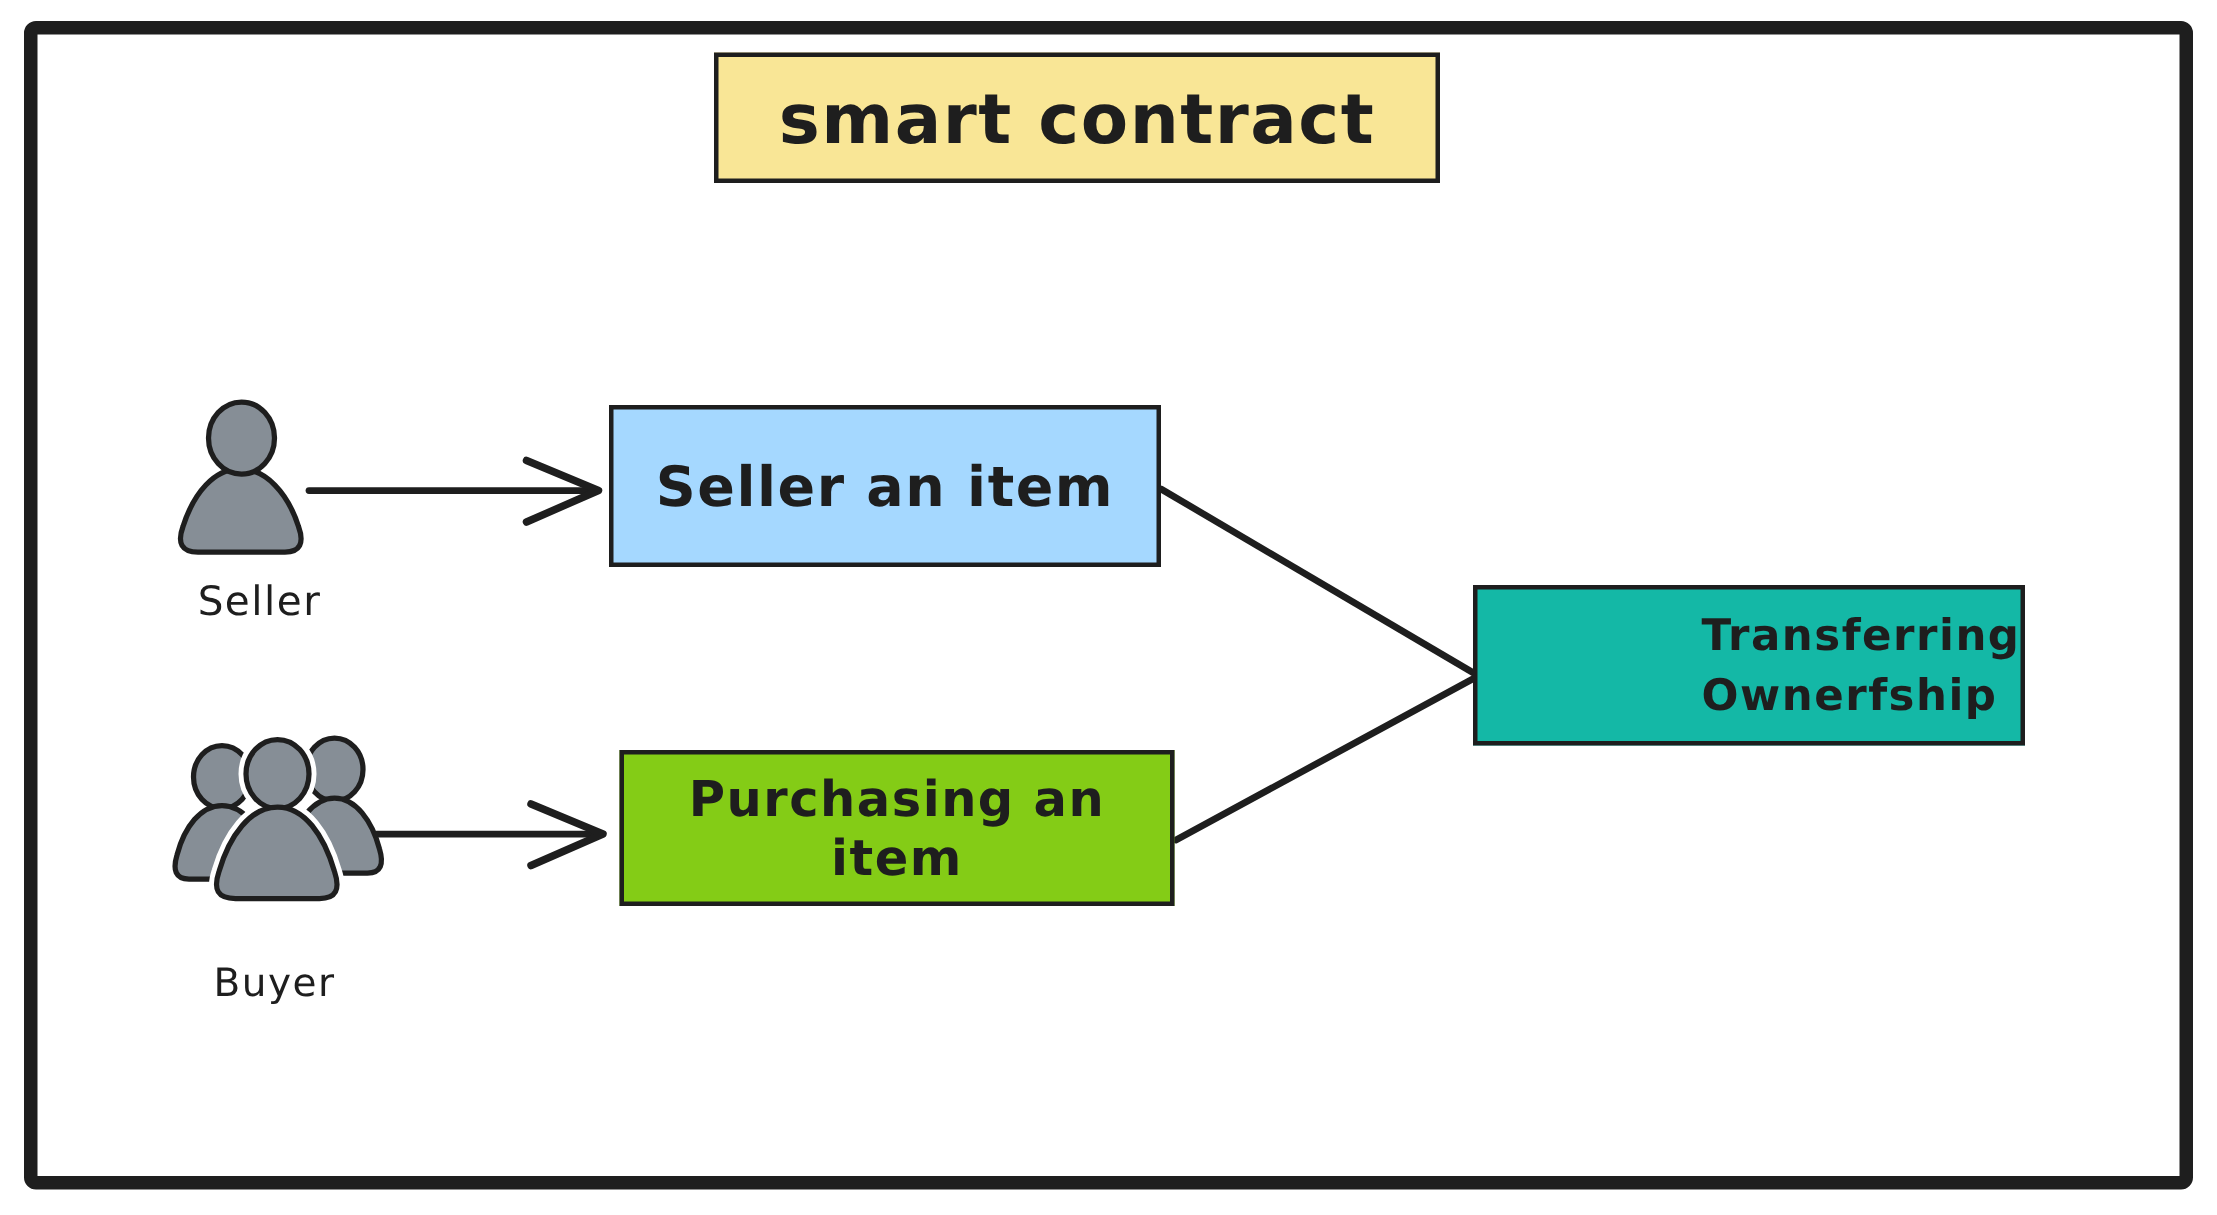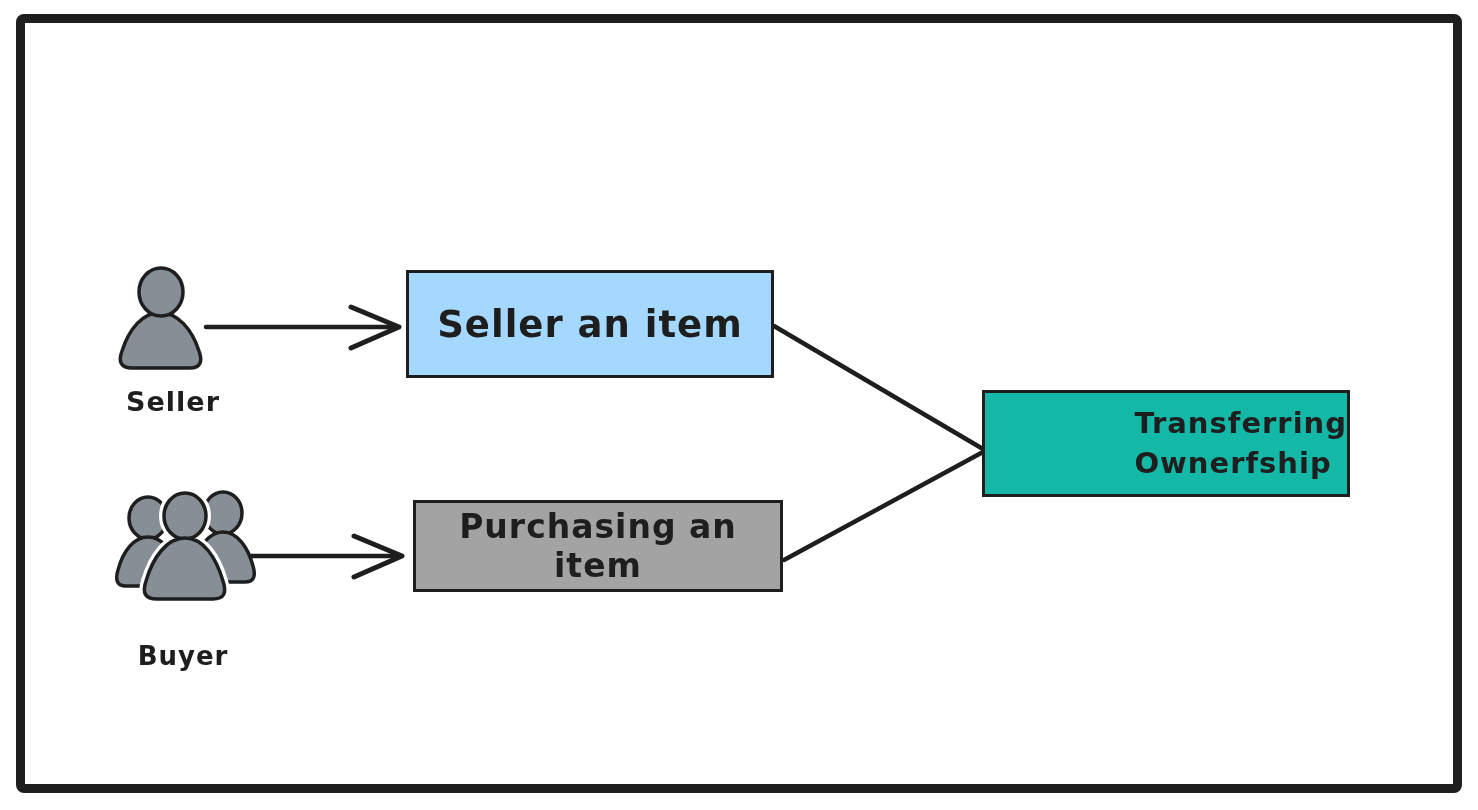--- a/index.html
+++ b/index.html
@@ -58,41 +58,41 @@
     top: 270px;
     width: 368px;
     height: 108px;
     background: #a5d8ff;
     font-size: 37px;
   }
   .purchasing-box {
     left: 413px;
     top: 500px;
     width: 370px;
-    height: 92px;
-    background: #a3a3a3;
+    height: 104px;
+    background: #84cc16;
     font-size: 33px;
   }
   .transferring-box {
     left: 982px;
     top: 390px;
     width: 368px;
     height: 107px;
     background: #14b8a6;
     font-size: 29px;
     justify-content: flex-end;
   }
   .transferring-box .multiline {
     white-space: pre-line;
     text-align: left;
     line-height: 1.35;
   }
   .actor-label {
     position: absolute;
-    font-weight: 700;
+    font-weight: 400;
     letter-spacing: 1px;
     color: #1e1e1e;
     text-align: center;
     width: 120px;
   }
   .seller-label {
     left: 113px;
     top: 386px;
     font-size: 27px;
   }
@@ -144,20 +144,23 @@
 
     <g>
       <line x1="774" y1="326" x2="983" y2="449" stroke-width="4.5"></line>
     </g>
 
     <g>
       <line x1="784" y1="560" x2="983" y2="452" stroke-width="4.5"></line>
     </g>
   </svg>
 
+  <div class="node title-box">
+    <span>smart contract</span>
+  </div>
 
   <div class="node listing-box">
     <span>Seller an item</span>
   </div>
 
   <div class="node purchasing-box">
     <span>Purchasing an item</span>
   </div>
 
   <div class="node transferring-box">

